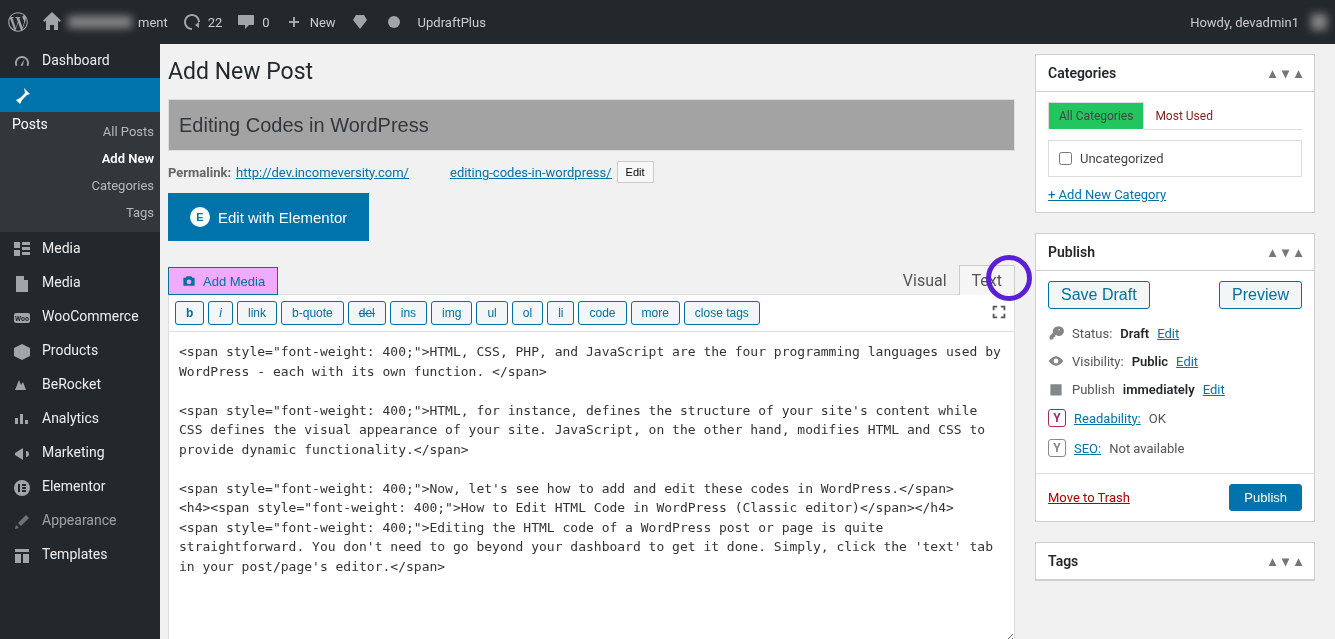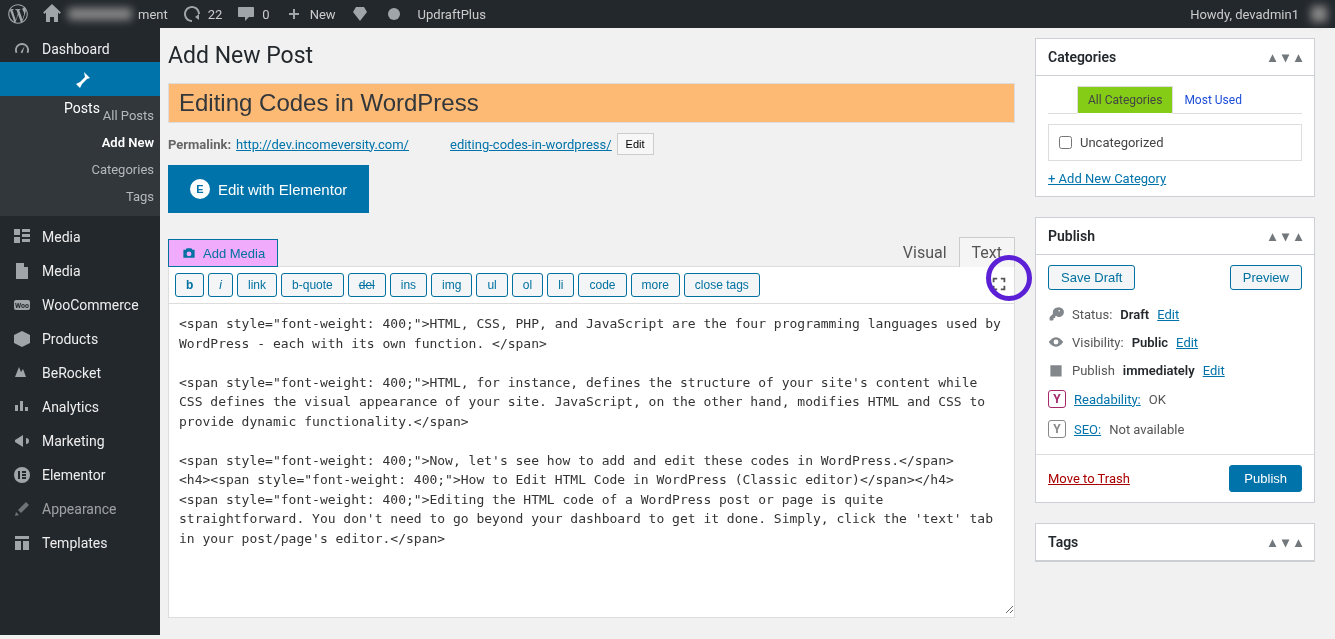--- a/index.html
+++ b/index.html
@@ -1,45 +1,45 @@
 <!DOCTYPE html>
 <html><head>
 <meta charset="utf-8">
 <style>
 * { margin: 0; padding: 0; box-sizing: border-box; }
 body { font-family: -apple-system, BlinkMacSystemFont, "Segoe UI", Roboto, sans-serif; font-size: 13px; color: #444; background: #f1f1f1; overflow: hidden; }
 .viewport { width: 1335px; height: 639px; position: relative; }
 
 
-.adminbar { background: #23282d; height: 28px; display: flex; align-items: center; color: #ccc; font-size: 13px; padding: 0 8px; justify-content: space-between; }
+.adminbar { background: #23282d; height: 44px; display: flex; align-items: center; color: #ccc; font-size: 13px; padding: 0 8px; justify-content: space-between; }
 .adminbar .left, .adminbar .right { display: flex; align-items: center; gap: 14px; height: 100%; }
 .adminbar .item { display: flex; align-items: center; gap: 6px; cursor: pointer; height: 100%; }
 .adminbar .item svg { fill: #a0a5aa; }
 .blur { filter: blur(4px); background: #888; border-radius: 2px; height: 12px; display: inline-block; }
 
 
 .shell { display: flex; height: calc(639px - 32px); }
 .sidebar { width: 160px; background: #23282d; color: #eee; }
-.sidebar .menu-item { display: flex; align-items: center; gap: 10px; padding: 8px 8px 1px 12px; cursor: pointer; color: #eee; font-size: 14px; height: 34px; }
+.sidebar .menu-item { display: flex; gap: 10px; padding: 8px 8px 1px 12px; cursor: pointer; color: #eee; font-size: 14px; height: 34px; }
 .sidebar .menu-item svg { fill: #a0a5aa; width: 20px; height: 20px; flex-shrink: 0; }
 .sidebar .menu-item.current { background: #0073aa; color: #fff; position: relative; flex-direction: column; }
 .sidebar .menu-item.current svg { fill: #fff; }
 .sidebar .menu-item.current::after { content: ""; position: absolute; right: -8px; top: 50%; transform: translateY(-50%); border: 8px solid transparent; border-right-color: #f1f1f1; }
 .sidebar .submenu { background: #32373c; padding: 6px 0; text-align: right; }
 .sidebar .submenu .sub-item { padding: 6px 6px 6px 14px; color: #b4b9be; cursor: pointer; font-size: 13px; }
 .sidebar .submenu .sub-item.current { color: #fff; font-weight: 600; }
 
 
 .main { flex: 1; padding: 10px 20px 0 8px; overflow-y: auto; display: flex; gap: 20px; }
 .main-left { flex: 1; min-width: 0; }
 .main-right { width: 280px; }
 
 h1.page-title { font-size: 23px; font-weight: 400; color: #23282d; margin: 4px 0 14px 0; }
 
-.title-input { width: 100%; height: 40px; padding: 3px 10px; font-size: 24px; border: 1px solid #ddd; background: #fdba74; color: #32373c; font-weight: 400; }
+.title-input { width: 100%; height: 52px; padding: 3px 10px; font-size: 20px; border: 1px solid #ddd; background: #a3a3a3; color: #32373c; font-weight: 400; }
 
 .permalink-row { margin: 10px 0; font-size: 13px; color: #666; display: flex; align-items: center; gap: 5px; }
 .permalink-row a { color: #0073aa; text-decoration: underline; }
 .permalink-row .slug { text-decoration: underline; margin-left: 41px; }
 .edit-btn-sm { border: 1px solid #ccc; background: #f7f7f7; padding: 0 8px; font-size: 11px; height: 22px; line-height: 20px; cursor: pointer; }
 
 .elementor-btn { background: #0073aa; color: #fff; border: none; padding: 14px 22px; font-size: 15px; cursor: pointer; display: inline-flex; align-items: center; gap: 8px; margin-bottom: 24px; }
 .elementor-btn .e-icon { background: #fff; color: #0073aa; width: 20px; height: 20px; border-radius: 50%; display: inline-flex; align-items: center; justify-content: center; font-size: 11px; font-weight: bold; }
 
 .media-btn { border: 1px solid #0071a1; color: #0071a1; background: #f0abfc; padding: 5px 12px; font-size: 13px; cursor: pointer; display: inline-flex; align-items: center; gap: 6px; }
@@ -62,34 +62,34 @@
 .editor-textarea { width: 100%; border: none; font-family: Consolas, Monaco, monospace; font-size: 13px; padding: 10px; line-height: 1.5; resize: vertical; height: 310px; outline: none; color: #333; }
 
 
 .panel { background: #fff; border: 1px solid #ccd0d4; margin-bottom: 20px; }
 .panel-head { padding: 10px 12px; border-bottom: 1px solid #ccd0d4; display: flex; align-items: center; justify-content: space-between; font-size: 14px; font-weight: 600; color: #23282d; }
 .panel-head .controls { display: flex; gap: 6px; }
 .panel-head .controls span { color: #72777c; cursor: pointer; }
 .panel-body { padding: 10px 12px; }
 .panel-tabs { display: flex; border-bottom: 1px solid #ddd; margin-bottom: 10px; }
 .panel-tabs .ptab { padding: 6px 10px; border: 1px solid transparent; border-bottom: none; font-size: 12px; cursor: pointer; }
-.panel-tabs .ptab.active { border-color: #ddd; border-bottom: 1px solid #fff; margin-bottom: -1px; background: #84cc16; margin-left: 29px; }
-.panel-tabs .ptab.link { color: #1d4ed8; }
+.panel-tabs .ptab.active { border-color: #ddd; border-bottom: 1px solid #fff; margin-bottom: -1px; background: #22c55e; }
+.panel-tabs .ptab.link { color: #7f1d1d; }
 .cat-list { border: 1px solid #ddd; padding: 10px; margin-bottom: 10px; }
 .cat-list label { display: flex; align-items: center; gap: 8px; font-size: 13px; }
 
 .link-a { color: #0073aa; cursor: pointer; text-decoration: underline; }
 
 .publish-row { padding: 6px 0; display: flex; align-items: center; gap: 8px; font-size: 13px; color: #555; }
 .publish-row .lbl-strong { font-weight: 600; color: #23282d; }
 .yoast-ico { width: 18px; height: 18px; display: inline-flex; align-items: center; justify-content: center; color: #a4286a; font-weight: bold; font-size: 12px; border: 1px solid #a4286a; border-radius: 3px; }
 .yoast-ico.gray { color: #888; border-color: #888; }
 
 .publish-actions { border-top: 1px solid #ddd; padding: 10px 12px; display: flex; justify-content: space-between; align-items: center; }
-.btn-secondary { border: 1px solid #0071a1; color: #0071a1; background: #f3f5f6; padding: 4px 12px; font-size: 13px; cursor: pointer; border-radius: 3px; }
+.btn-secondary { border: 1px solid #0071a1; color: #0071a1; background: #f3f5f6; padding: 4px 12px; font-size: 16px; cursor: pointer; border-radius: 3px; }
 .btn-primary { background: #0073aa; border: 1px solid #0073aa; color: #fff; padding: 5px 14px; font-size: 13px; cursor: pointer; border-radius: 3px; }
 .trash-link { color: #a00; text-decoration: underline; cursor: pointer; }
 
 .highlight-circle { position: absolute; width: 46px; height: 46px; border: 5px solid #5b1fd6; border-radius: 50%; pointer-events: none; z-index: 100; }
 
 .ico { width: 20px; height: 20px; fill: #a0a5aa; }
 </style>
 </head>
 <body>
 

